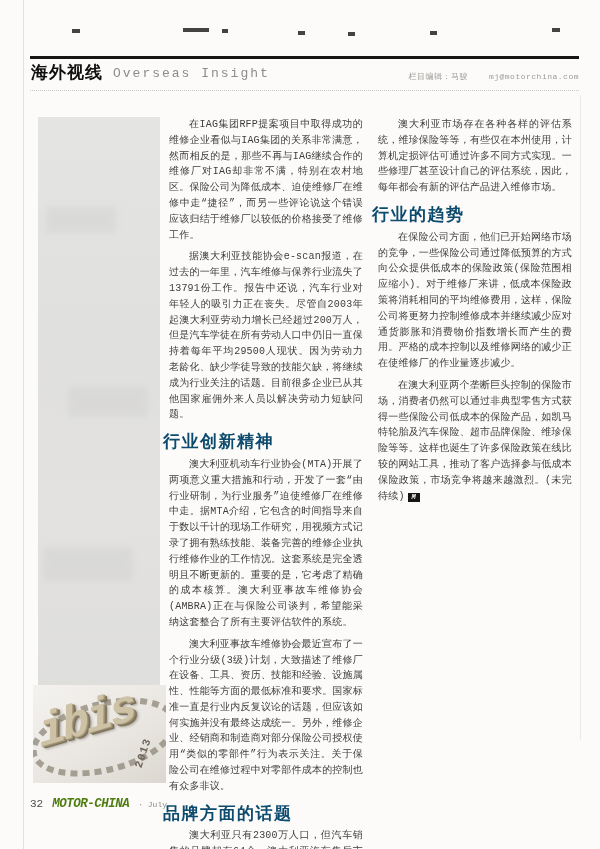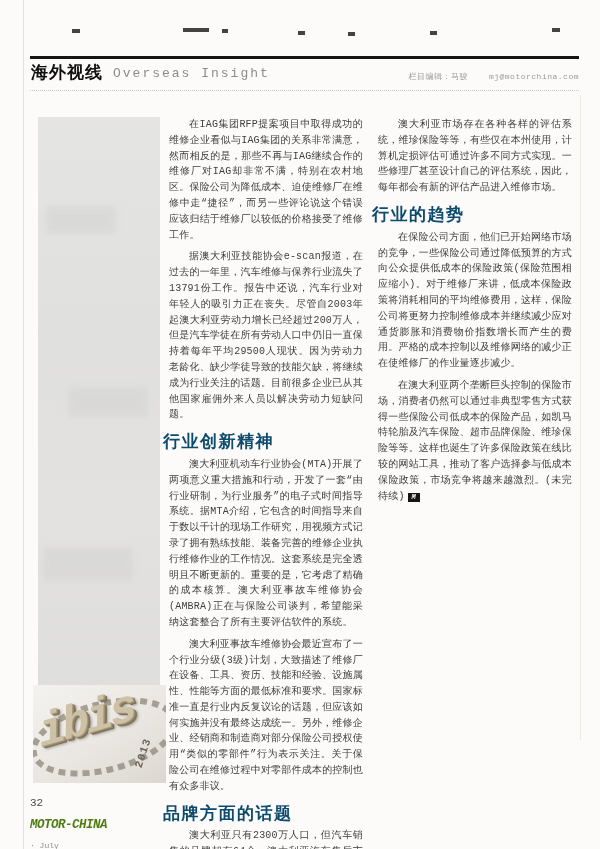--- a/index.html
+++ b/index.html
@@ -35,21 +35,21 @@
   
   .photo{position:absolute;left:33px;top:685px;width:133px;height:98px;overflow:hidden;
       background:linear-gradient(150deg,#f4f2ef 0%,#eae7e2 55%,#dbd7d0 100%);}
   .photo svg{position:absolute;left:-14px;top:4px;opacity:.75;}
   .ibis{position:absolute;left:4px;top:10px;font-size:46px;font-weight:bold;font-style:italic;
       transform:rotate(-16deg) skewX(-6deg);color:#cdc1a6;letter-spacing:-3px;
       text-shadow:1px 1px 0 #a99b7d,2px 2px 0 #8f8267,3px 3px 0 #786d56,4px 4px 3px rgba(55,46,32,.45);}
   .year{position:absolute;right:8px;bottom:24px;font-size:11px;font-weight:bold;color:#6d6458;
       transform:rotate(-72deg);letter-spacing:1px;}
   
-  footer{position:absolute;left:30px;top:797px;display:flex;align-items:baseline;gap:9px;flex-direction:column;}
+  footer{position:absolute;left:30px;top:797px;display:flex;align-items:baseline;gap:9px;}
   .pnum{font-size:11px;color:#4a4a4a;}
   .mlogo{font-size:12.5px;font-weight:800;font-style:italic;color:#4d7c0f;letter-spacing:-.5px;}
   .issue{font-size:8px;color:#8e8c89;}
 </style>
 </head>
 <body>
 
 <div class="page">
 
   <i class="rm" style="left:72px;top:29px;width:8px;"></i>
@@ -74,21 +74,21 @@
   <div class="gray-panel">
     <span class="smudge" style="left:8px;top:90px;width:70px;height:26px;"></span>
     <span class="smudge" style="left:30px;top:270px;width:80px;height:30px;"></span>
     <span class="smudge" style="left:5px;top:430px;width:90px;height:34px;"></span>
   </div>
 
   <div class="col col-mid">
     <p>在IAG集团RFP提案项目中取得成功的维修企业看似与IAG集团的关系非常满意，然而相反的是，那些不再与IAG继续合作的维修厂对IAG却非常不满，特别在农村地区。保险公司为降低成本、迫使维修厂在维修中走“捷径”，而另一些评论说这个错误应该归结于维修厂以较低的价格接受了维修工作。</p>
     <p>据澳大利亚技能协会e-scan报道，在过去的一年里，汽车维修与保养行业流失了13791份工作。报告中还说，汽车行业对年轻人的吸引力正在丧失。尽管自2003年起澳大利亚劳动力增长已经超过200万人，但是汽车学徒在所有劳动人口中仍旧一直保持着每年平均29500人现状。因为劳动力老龄化、缺少学徒导致的技能欠缺，将继续成为行业关注的话题。目前很多企业已从其他国家雇佣外来人员以解决劳动力短缺问题。</p>
     <h3>行业创新精神</h3>
-    <p>澳大利亚机动车行业协会(MTA)开展了两项意义重大措施和行动，开发了一套“由行业研制，为行业服务”的电子式时间指导系统。据MTA介绍，它包含的时间指导来自于数以千计的现场工作研究，用视频方式记录了拥有熟练技能、装备完善的维修企业执行维修作业的工作情况。这套系统是完全透明且不断更新的。重要的是，它考虑了精确的成本核算。澳大利亚事故车维修协会(AMBRA)正在与保险公司谈判，希望能采纳这套整合了所有主要评估软件的系统。</p>
+    <p>澳大利亚机动车行业协会(MTA)开展了两项意义重大措施和行动，开发了一套“由行业研制，为行业服务”迫使维修厂在维修中走。据MTA介绍，它包含的时间指导来自于数以千计的现场工作研究，用视频方式记录了拥有熟练技能、装备完善的维修企业执行维修作业的工作情况。这套系统是完全透明且不断更新的。重要的是，它考虑了精确的成本核算。澳大利亚事故车维修协会(AMBRA)正在与保险公司谈判，希望能采纳这套整合了所有主要评估软件的系统。</p>
     <p>澳大利亚事故车维修协会最近宣布了一个行业分级(3级)计划，大致描述了维修厂在设备、工具、资历、技能和经验、设施属性、性能等方面的最低标准和要求。国家标准一直是行业内反复议论的话题，但应该如何实施并没有最终达成统一。另外，维修企业、经销商和制造商对部分保险公司授权使用“类似的零部件”行为表示关注。关于保险公司在维修过程中对零部件成本的控制也有众多非议。</p>
     <h3>品牌方面的话题</h3>
     <p>澳大利亚只有2300万人口，但汽车销售的品牌却有64个。澳大利亚汽车售后市场协会已发起了汽车数据共享活动，精心设计了政府对此活动的关注话题。经过18个月的协商，最终报告将督促汽车行业制定独立维修厂访问维修数据的程序。这一项目</p>
   </div>
 
   <div class="col col-right">
     <p>澳大利亚市场存在各种各样的评估系统，维珍保险等等，有些仅在本州使用，计算机定损评估可通过许多不同方式实现。一些修理厂甚至设计自己的评估系统，因此，每年都会有新的评估产品进入维修市场。</p>
     <h3>行业的趋势</h3>
     <p>在保险公司方面，他们已开始网络市场的竞争，一些保险公司通过降低预算的方式向公众提供低成本的保险政策(保险范围相应缩小)。对于维修厂来讲，低成本保险政策将消耗相同的平均维修费用，这样，保险公司将更努力控制维修成本并继续减少应对通货膨胀和消费物价指数增长而产生的费用。严格的成本控制以及维修网络的减少正在使维修厂的作业量逐步减少。</p>
     <p><span>在澳大利亚两个垄断巨头控制的保险市场，消费者仍然可以通过非典型零售方式获得一些保险公司低成本的保险产品，如凯马特轮胎及汽车保险、超市品牌保险、维珍保险等等。这样也诞生了许多保险政策在线比较的网站工具，推动了客户选择参与低成本保险政策，市场竞争将越来越激烈。(未完待续)</span><span class="endmark">M</span></p>

